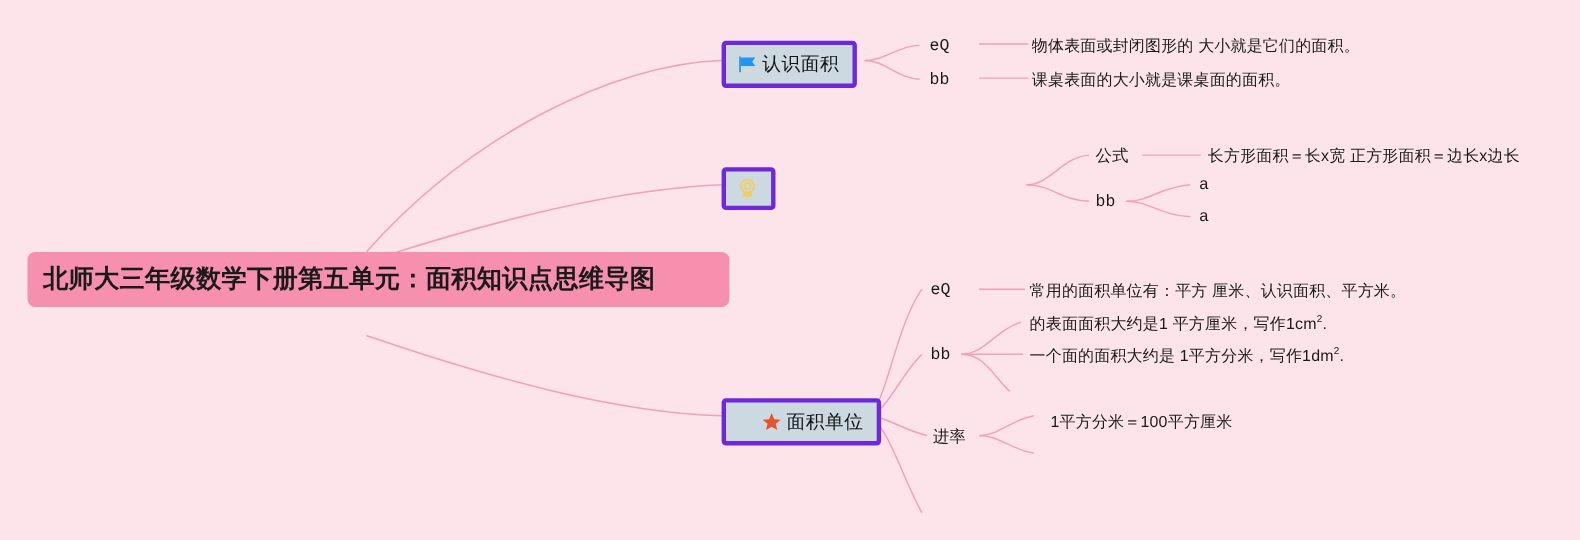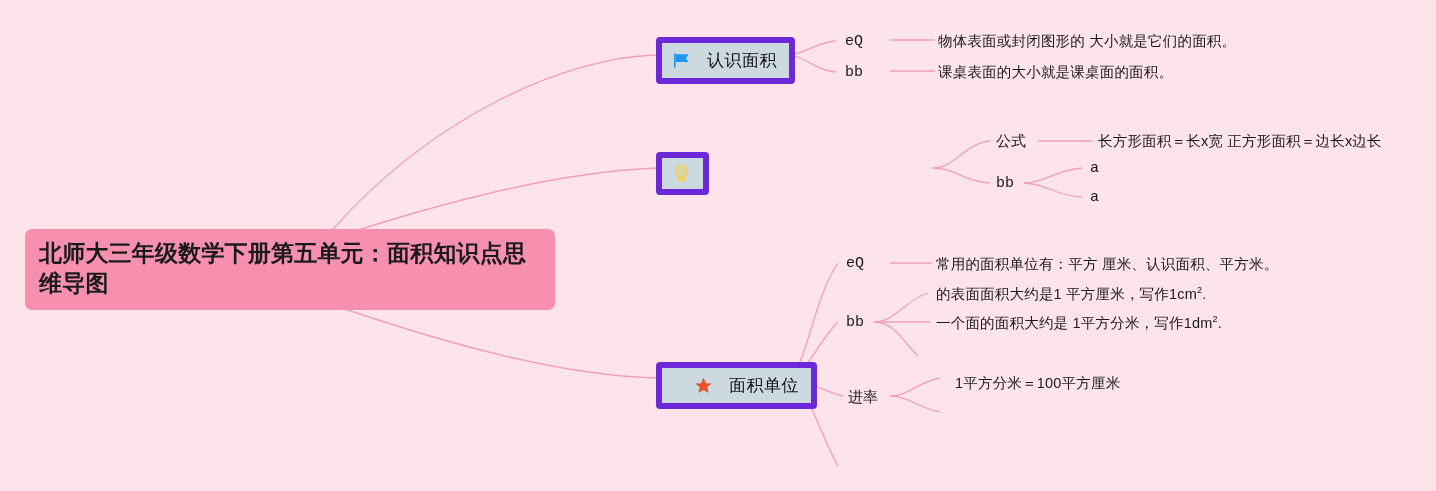--- a/index.html
+++ b/index.html
@@ -27,44 +27,44 @@
     width: 1436px;
     height: 491px;
     pointer-events: none;
   }
 
   
   .root-node {
     position: absolute;
     left: 25px;
     top: 229px;
-    width: 530px;
+    width: 638px;
     box-sizing: border-box;
     background: #f78fae;
     border-radius: 7px;
     padding: 9px 14px 11px 14px;
     z-index: 5;
   }
   .root-node .root-text {
     font-family: "Liberation Sans", sans-serif;
     font-size: 23px;
     font-weight: bold;
     color: #1a1a1a;
     line-height: 1.32;
     letter-spacing: 0.2px;
   }
 
   
   .branch-node {
     position: absolute;
     display: flex;
     align-items: center;
-    gap: 16px;
+    gap: 4px;
     background: #ccd9e0;
-    border: 6px solid #6d28d9;
+    border: 4px solid #6d28d9;
     border-radius: 4px;
     padding: 6px 12px 6px 10px;
     box-sizing: border-box;
     z-index: 5;
     white-space: nowrap;
   }
   .branch-node .branch-label {
     font-family: "Liberation Sans", sans-serif;
     font-size: 17px;
     font-weight: normal;

